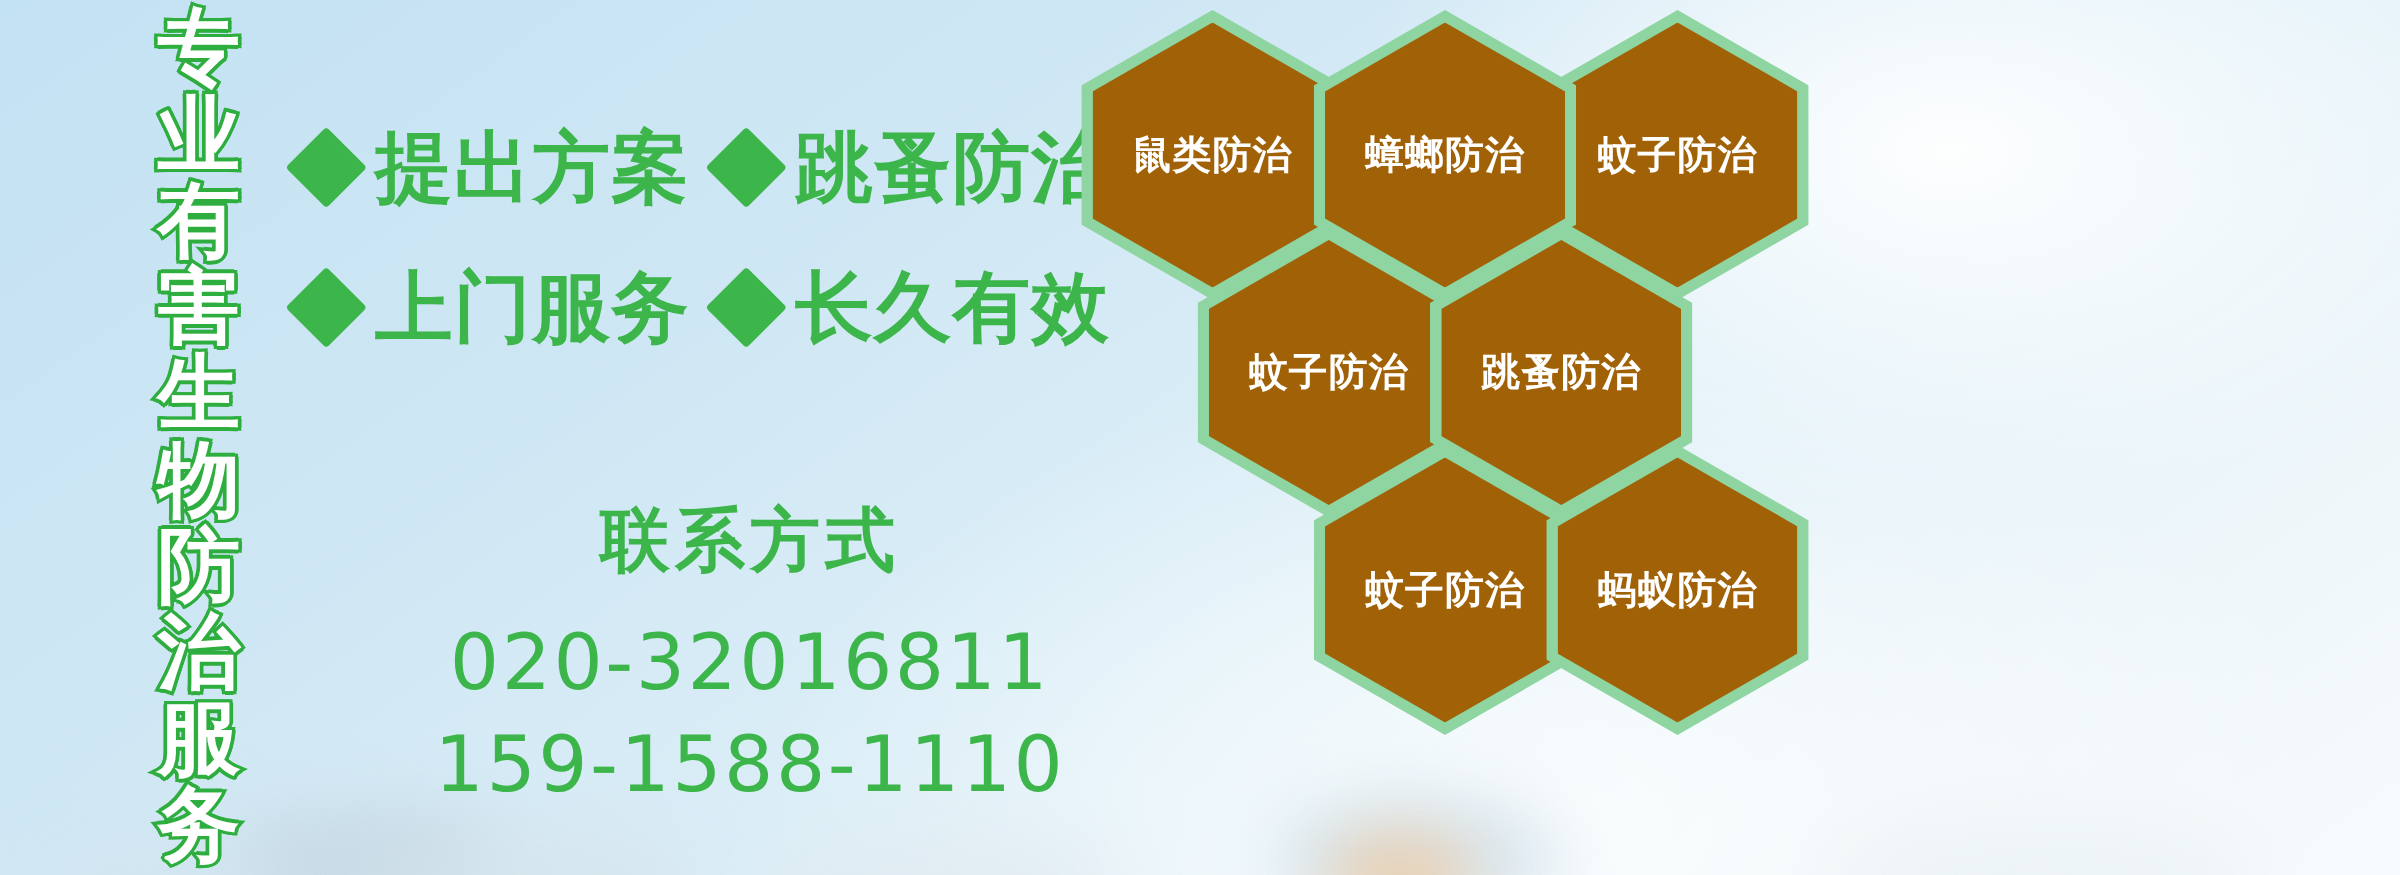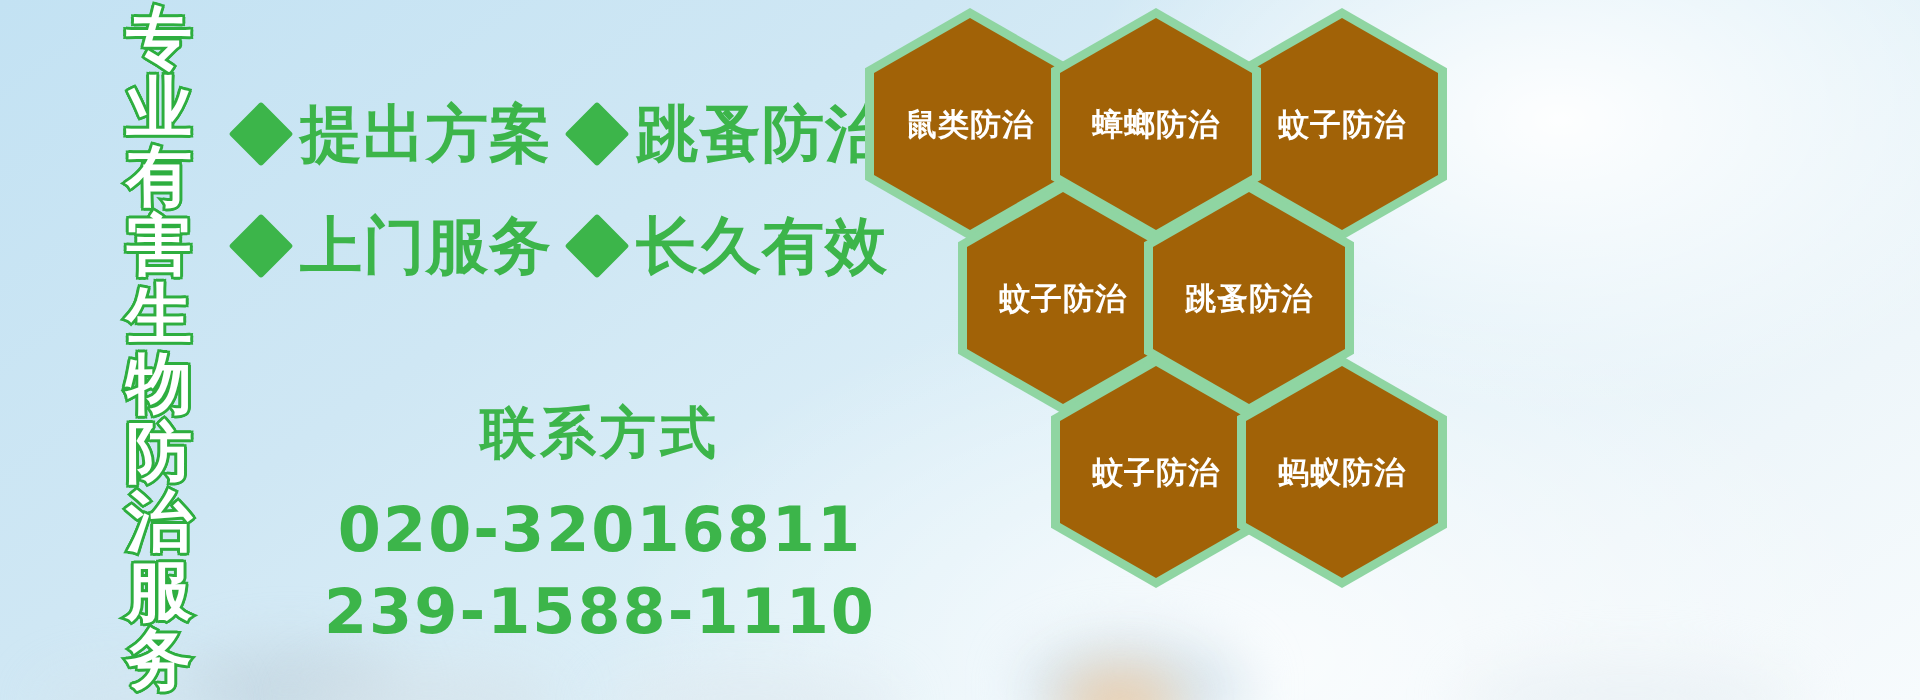--- a/index.html
+++ b/index.html
@@ -104,21 +104,21 @@
   }
   #contact-heading {
     font-size: 56px;
     font-weight: 700;
     line-height: 66px;
     letter-spacing: 4px;
     margin-bottom: 23px;
   }
   .phone {
     font-size: 62px;
-    font-weight: 700;
+    font-weight: 400;
     line-height: 82px;
     letter-spacing: 2px;
     font-family: "DejaVu Sans", "Liberation Sans", sans-serif;
   }
 
   
   #honeycomb {
     position: absolute;
     left: 855px;
     top: 0px;
@@ -204,21 +204,21 @@
       <span class="diamond-icon"></span>
       <span class="feature-text">上门服务</span>
       <span class="diamond-icon"></span>
       <span class="feature-text">长久有效</span>
     </div>
   </div>
 
   <div id="contact">
     <div id="contact-heading">联系方式</div>
     <div class="phone">020-32016811</div>
-    <div class="phone">239-1588-1110</div>
+    <div class="phone">159-1588-1110</div>
   </div>
 
   <div id="honeycomb">
 
     <div class="hex hex-r1c1">
       <div class="hex-inner">
         <span class="hex-label">鼠类防治</span>
       </div>
     </div>
 

